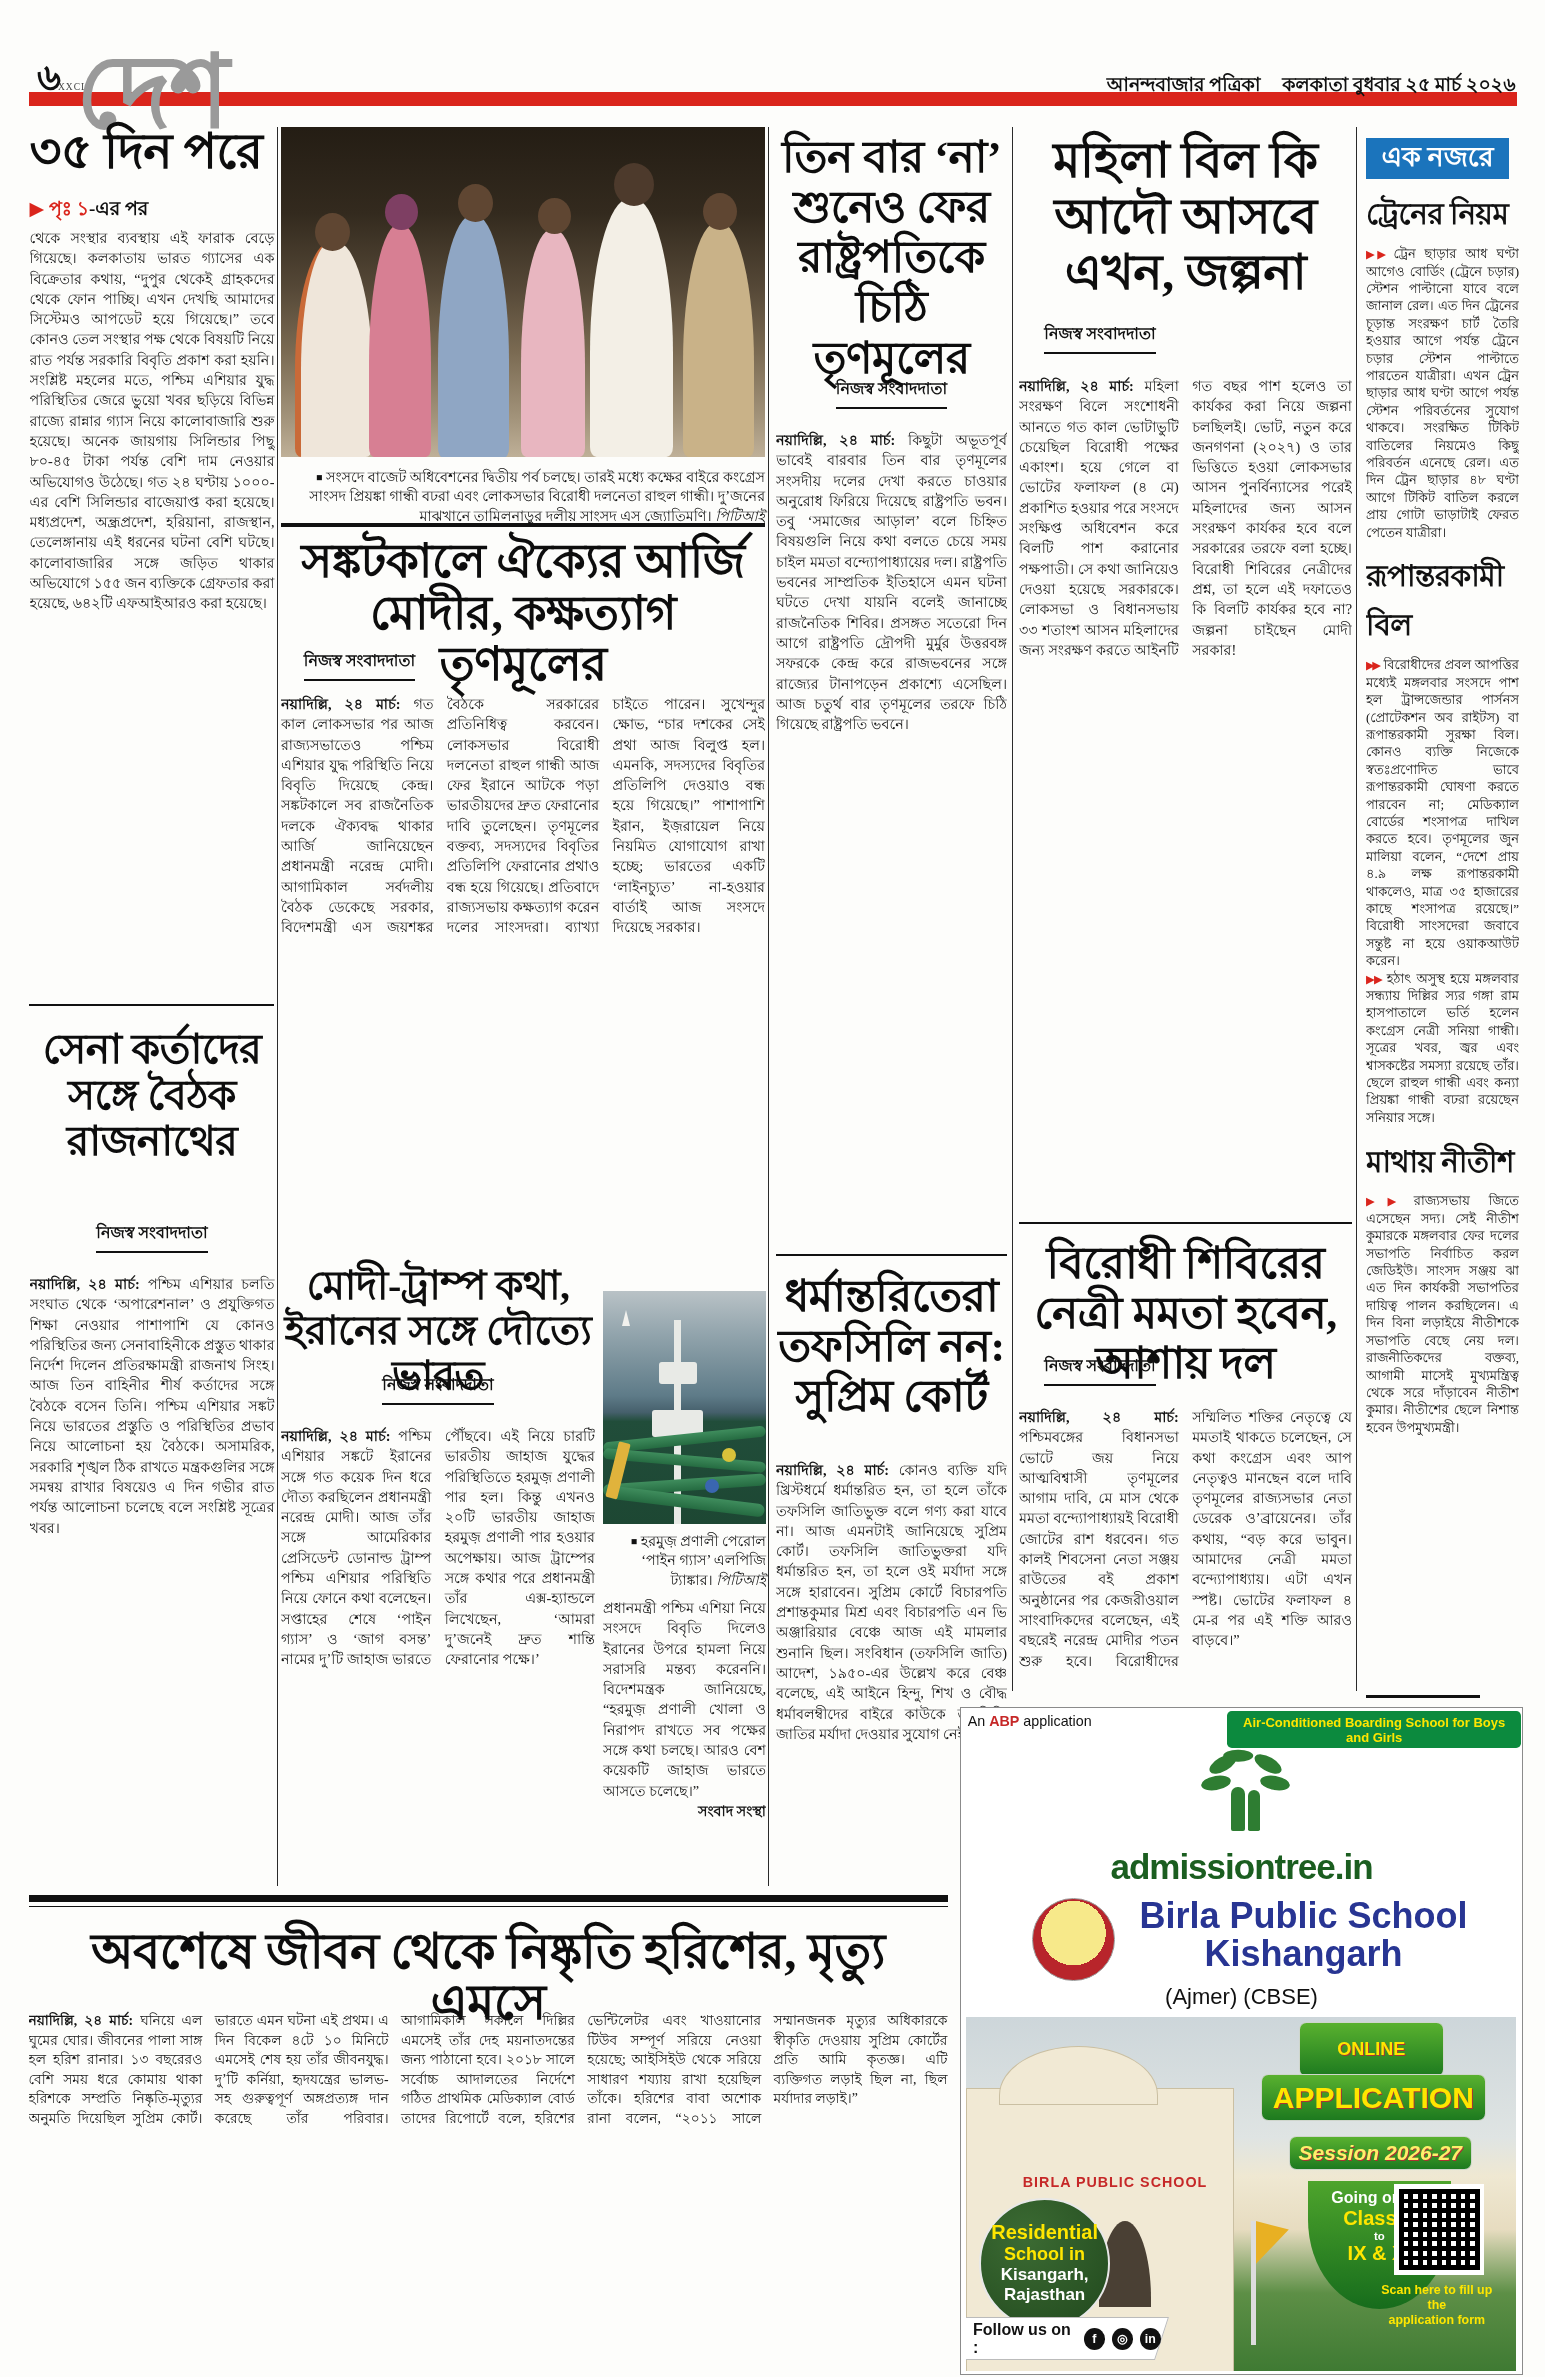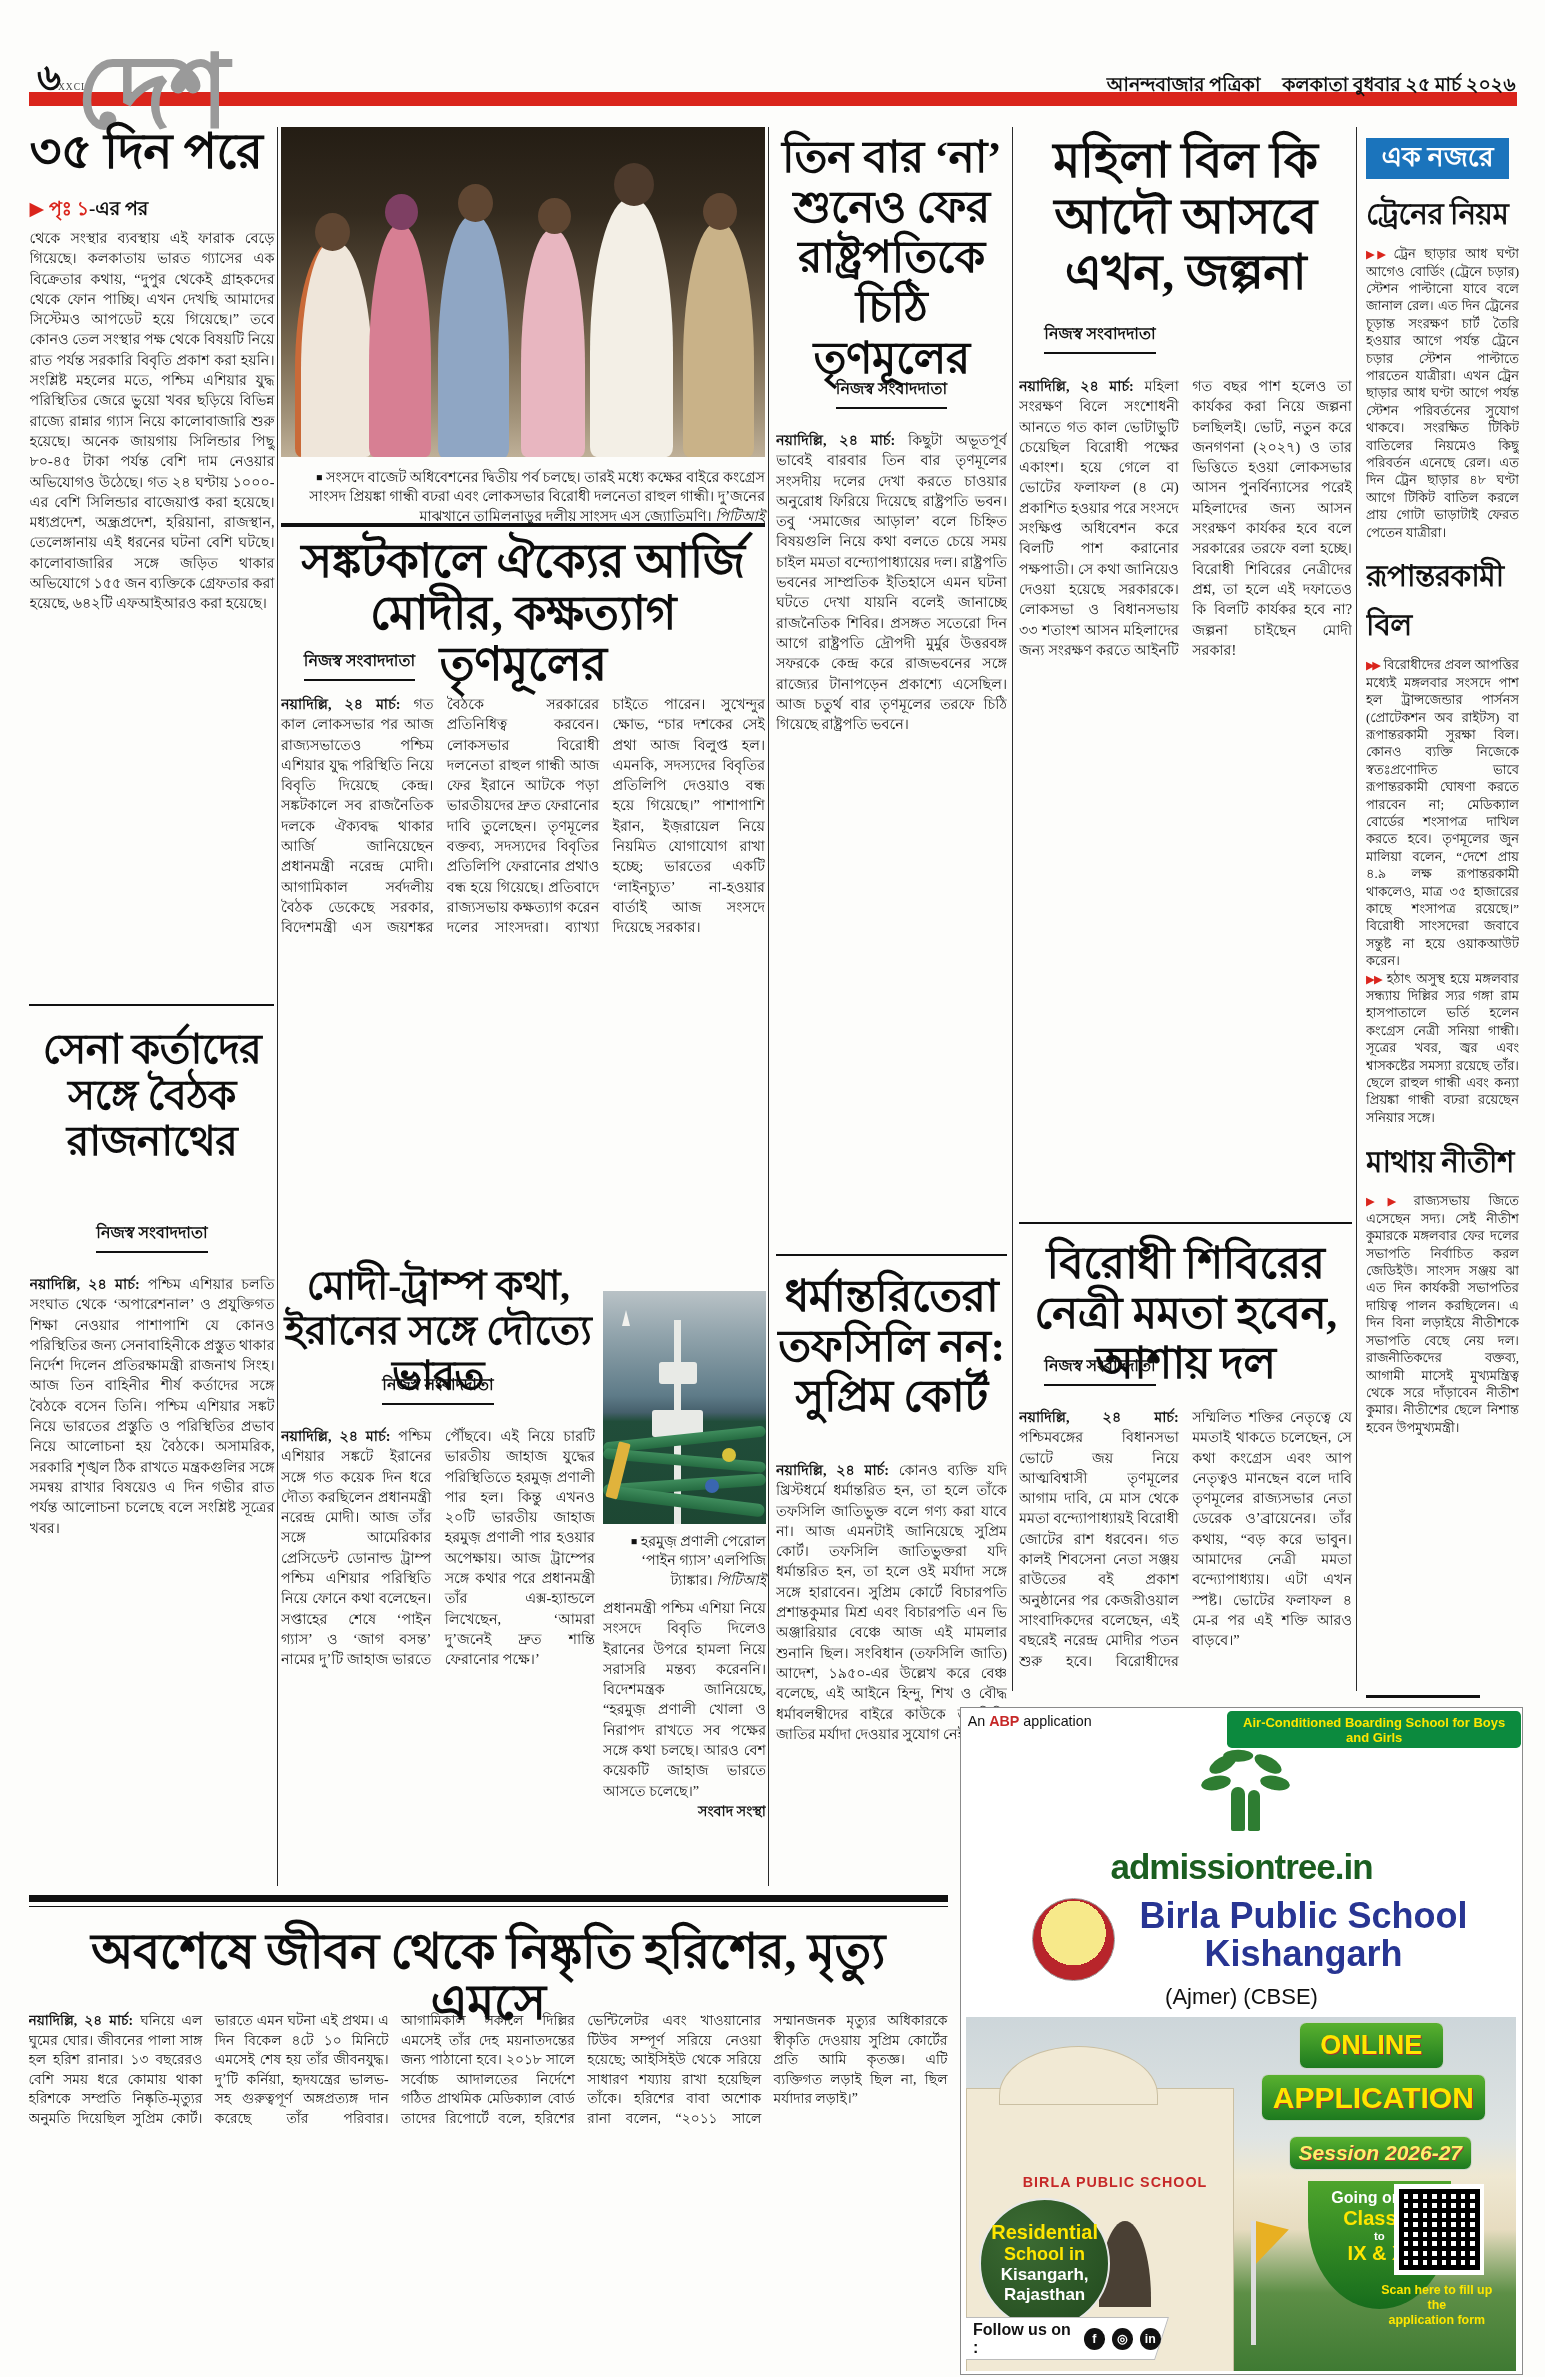--- a/index.html
+++ b/index.html
@@ -242,21 +242,21 @@
 
   <div class="ad-photo" style="left:4.8px;top:309px;width:550px;height:354px;">
     <div class="bldg" style="left:0px;top:71px;width:266px;height:282px;"></div>
     <div class="bldg" style="left:33px;top:28.5px;width:157px;height:57px;border-radius:60% 60% 0 0/100% 100% 0 0;"></div>
     <div class="arch" style="left:57px;top:204px;width:52px;height:86px;"></div>
     <div class="arch" style="left:133px;top:204px;width:52px;height:86px;"></div>
     <div class="abs" style="left:57px;top:157px;color:#c62828;font-weight:bold;font-size:14.3px;font-family:'Liberation Sans',sans-serif;letter-spacing:1px;">BIRLA PUBLIC SCHOOL</div>
     <div class="abs" style="left:285px;top:204px;width:4.8px;height:124px;background:#ddd;"></div>
     <div class="abs" style="left:290px;top:204px;width:33px;height:43px;background:#e8b023;clip-path:polygon(0 0,100% 20%,0 100%);"></div>
 
-    <div class="badge" style="left:333px;top:4.8px;width:143px;font-size:27px;padding:7px 0;">ONLINE</div>
+    <div class="badge" style="left:333px;top:4.8px;width:143px;font-size:18px;padding:16px 0;">ONLINE</div>
     <div class="badge" style="left:295px;top:57px;width:223px;font-size:30px;padding:5.7px 0;">APPLICATION</div>
     <div class="badge" style="left:323px;top:119px;width:181px;font-size:21px;padding:3.8px 0;font-style:italic;color:#ffef6a;">Session 2026-27</div>
     <div class="shield" style="left:342px;top:164px;width:143px;height:128px;">
       <div style="font-size:16px;margin-top:7.6px;">Going on for</div>
       <div style="font-size:20px;color:#ffe600;">Class V</div>
       <div style="font-size:11.4px;">to</div>
       <div style="font-size:20px;color:#ffe600;">IX &amp; XI</div>
     </div>
 
     <div class="rescircle" style="left:13.3px;top:181px;width:127px;height:127px;">

